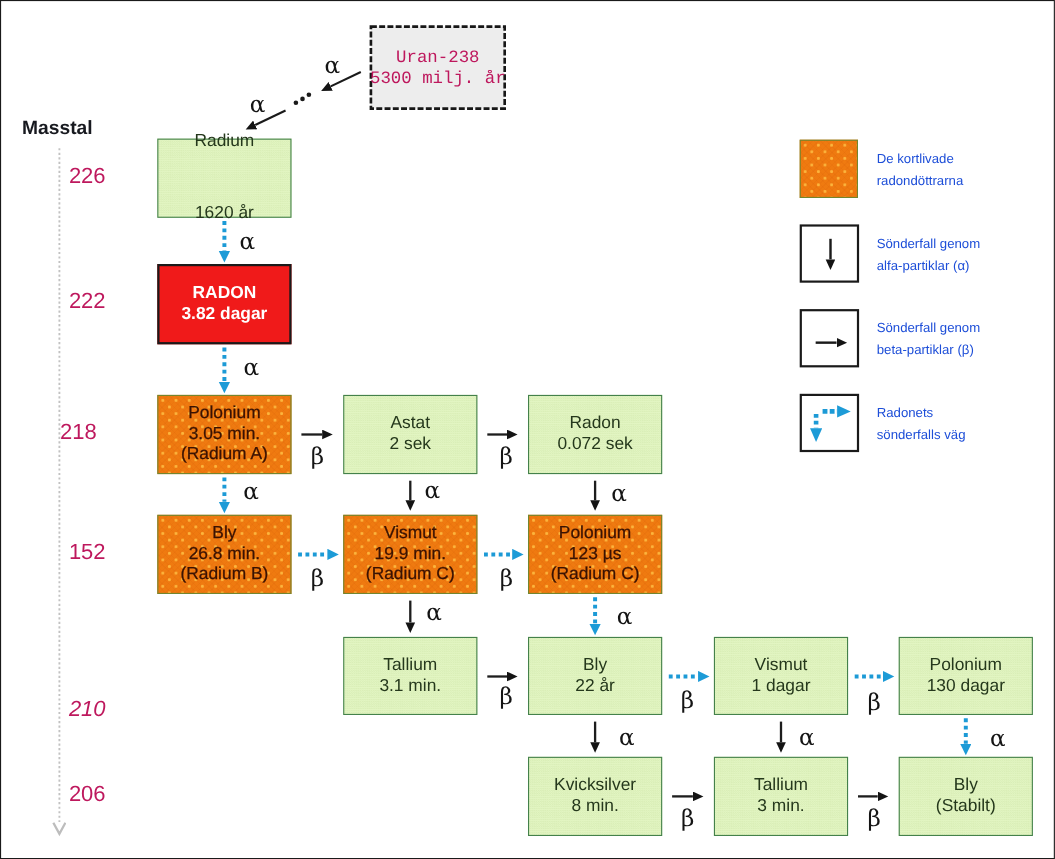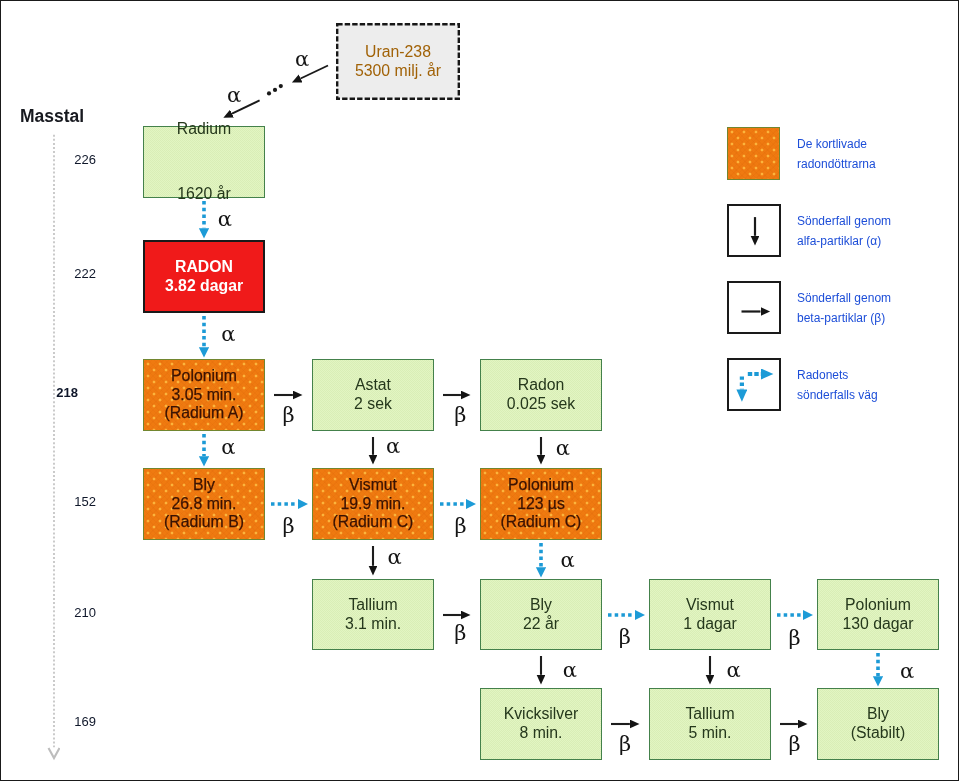--- a/index.html
+++ b/index.html
@@ -23,24 +23,24 @@
   background-image:
     radial-gradient(circle at 3px 3px, #fcb43c 1.05px, rgba(252,180,60,0) 1.75px),
     radial-gradient(circle at 3px 3px, #fcb43c 1.05px, rgba(252,180,60,0) 1.75px),
     repeating-linear-gradient(45deg, rgba(195,70,0,0.075) 0 1px, rgba(195,70,0,0) 1px 4px),
     repeating-linear-gradient(-45deg, rgba(195,70,0,0.075) 0 1px, rgba(195,70,0,0) 1px 4px);
   background-size:12px 12px,12px 12px,auto,auto;
   background-position:1px 1px,7px 7px,0 0,0 0;
 }
 .orange{border:1px solid #72862f;color:#3a1203;-webkit-text-stroke:0.25px #3a1203;}
 .red{background:#f01a1a;border:2px solid #1a1a1a;color:#ffffff;font-weight:bold;}
-.grayb{background:transparent;color:#a16207;border:none;}
+.grayb{background:transparent;color:#be185d;border:none;font-family:Liberation Mono, monospace;}
 svg.ov{position:absolute;left:0;top:0;}
 .axlabel{position:absolute;font-weight:bold;font-size:17.5px;line-height:17.5px;color:#17191f;}
-.massnum{position:absolute;font-size:13px;line-height:18.5px;color:#0f172a;text-align:right;width:40px;}
+.massnum{position:absolute;font-size:20px;line-height:18.5px;color:#be185d;text-align:right;width:40px;}
 .glyph{position:absolute;font-size:21px;line-height:21px;color:#141414;font-family:"DejaVu Serif",serif;}
 .legtext{position:absolute;font-size:12px;color:#1d4ed8;line-height:20.2px;}
 .legbox{position:absolute;box-sizing:border-box;border:2px solid #1a1a1a;background:#fff;}
 .legswatch{position:absolute;box-sizing:border-box;border:1px solid #72862f;}
 </style>
 </head>
 <body>
 
 <div id="stage">
 <svg class="ov" width="959" height="781" viewBox="0 0 959 781">
@@ -101,21 +101,21 @@
   <span class="ln">Polonium</span>
   <span class="ln">3.05 min.</span>
   <span class="ln">(Radium A)</span>
 </div>
 <div class="node green" style="left:312px;top:359px;width:122px;height:72px;">
   <span class="ln">Astat</span>
   <span class="ln">2 sek</span>
 </div>
 <div class="node green" style="left:480px;top:359px;width:122px;height:72px;">
   <span class="ln">Radon</span>
-  <span class="ln">0.025 sek</span>
+  <span class="ln">0.072 sek</span>
 </div>
 <div class="node orange" style="left:143px;top:468px;width:122px;height:72px;">
   <span class="ln">Bly</span>
   <span class="ln">26.8 min.</span>
   <span class="ln">(Radium B)</span>
 </div>
 <div class="node orange" style="left:312px;top:468px;width:122px;height:72px;">
   <span class="ln">Vismut</span>
   <span class="ln">19.9 min.</span>
   <span class="ln">(Radium C)</span>
@@ -140,33 +140,33 @@
 <div class="node green" style="left:817px;top:579px;width:122px;height:71px;">
   <span class="ln">Polonium</span>
   <span class="ln">130 dagar</span>
 </div>
 <div class="node green" style="left:480px;top:688px;width:122px;height:72px;">
   <span class="ln">Kvicksilver</span>
   <span class="ln">8 min.</span>
 </div>
 <div class="node green" style="left:649px;top:688px;width:122px;height:72px;">
   <span class="ln">Tallium</span>
-  <span class="ln">5 min.</span>
+  <span class="ln">3 min.</span>
 </div>
 <div class="node green" style="left:817px;top:688px;width:122px;height:72px;">
   <span class="ln">Bly</span>
   <span class="ln">(Stabilt)</span>
 </div>
 <div class="axlabel" style="left:20px;top:108px;">Masstal</div>
 <div class="massnum" style="left:56px;top:151px;">226</div>
 <div class="massnum" style="left:56px;top:265px;">222</div>
-<div class="massnum" style="left:38px;top:384px;font-weight:bold;">218</div>
+<div class="massnum" style="left:48px;top:384px;">218</div>
 <div class="massnum" style="left:56px;top:493px;">152</div>
-<div class="massnum" style="left:56px;top:604px;">210</div>
-<div class="massnum" style="left:56px;top:713px;">169</div>
+<div class="massnum" style="left:56px;top:636px;font-style:italic;">210</div>
+<div class="massnum" style="left:56px;top:713px;">206</div>
 <div class="glyph" style="left:217.8px;top:209.1px;">α</div>
 <div class="glyph" style="left:221.3px;top:324.1px;">α</div>
 <div class="glyph" style="left:221.2px;top:437.3px;">α</div>
 <div class="glyph" style="left:385.9px;top:436.3px;">α</div>
 <div class="glyph" style="left:555.7px;top:437.6px;">α</div>
 <div class="glyph" style="left:387.4px;top:546.9px;">α</div>
 <div class="glyph" style="left:560.6px;top:550.3px;">α</div>
 <div class="glyph" style="left:562.8px;top:660.3px;">α</div>
 <div class="glyph" style="left:726.4px;top:660.4px;">α</div>
 <div class="glyph" style="left:900.1px;top:660.8px;">α</div>

